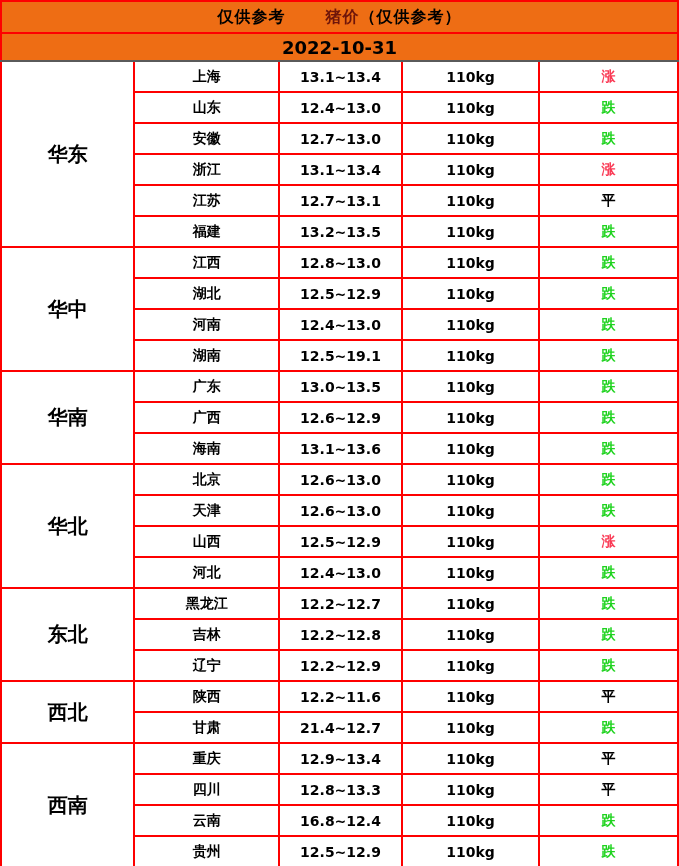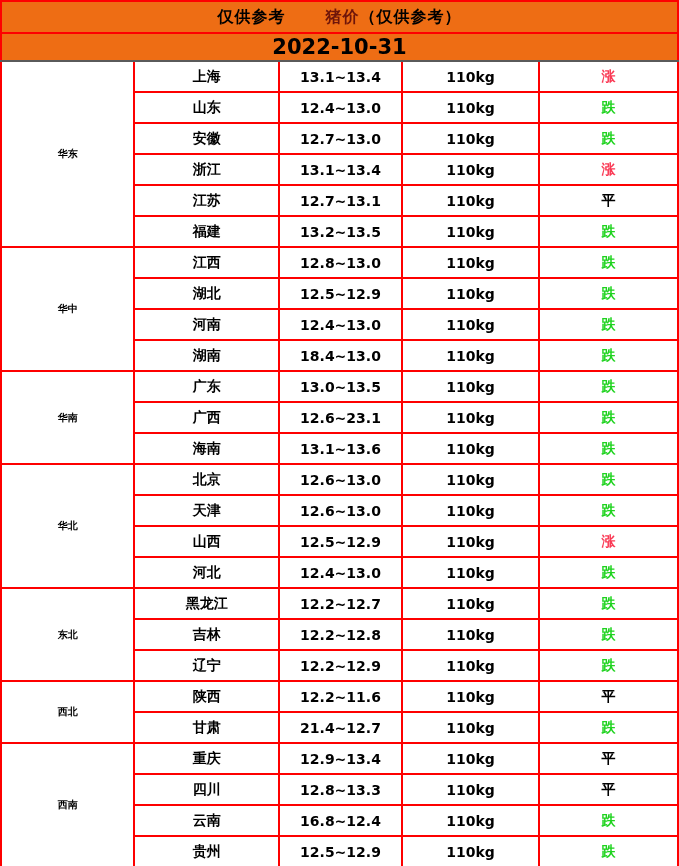--- a/index.html
+++ b/index.html
@@ -39,27 +39,27 @@
   }
   tr.title-row th {
     background: var(--orange);
     font-size: 16px;
     height: 30px;
     letter-spacing: 1px;
   }
   tr.title-row .hl { color: var(--title-highlight); padding-left: 40px; }
   tr.date-row th {
     background: var(--orange);
-    font-size: 21px;
+    font-size: 18px;
     height: 26px;
     border-bottom: 2px solid var(--date-divider);
   }
   tbody tr { height: 31px; }
   tbody td { font-size: 14px; }
-  td.region { font-size: 10px; font-family: Liberation Mono, monospace; }
+  td.region { font-size: 20px; font-family: Liberation Mono, monospace; }
   td.trend-up   { color: var(--up); }
   td.trend-down { color: var(--down); }
   td.trend-flat { color: var(--flat); }
 </style>
 </head>
 <body>
 
 <table>
   <colgroup>
     <col class="c-region">
@@ -128,34 +128,34 @@
         <td class="trend-down">跌</td>
       </tr>
       <tr>
         <td>河南</td>
         <td>12.4~13.0</td>
         <td>110kg</td>
         <td class="trend-down">跌</td>
       </tr>
       <tr>
         <td>湖南</td>
-        <td>18.4~13.0</td>
+        <td>12.5~19.1</td>
         <td>110kg</td>
         <td class="trend-down">跌</td>
       </tr>
       <tr>
         <td class="region" rowspan="3">华南</td>
         <td>广东</td>
         <td>13.0~13.5</td>
         <td>110kg</td>
         <td class="trend-down">跌</td>
       </tr>
       <tr>
         <td>广西</td>
-        <td>12.6~23.1</td>
+        <td>12.6~12.9</td>
         <td>110kg</td>
         <td class="trend-down">跌</td>
       </tr>
       <tr>
         <td>海南</td>
         <td>13.1~13.6</td>
         <td>110kg</td>
         <td class="trend-down">跌</td>
       </tr>
       <tr>

